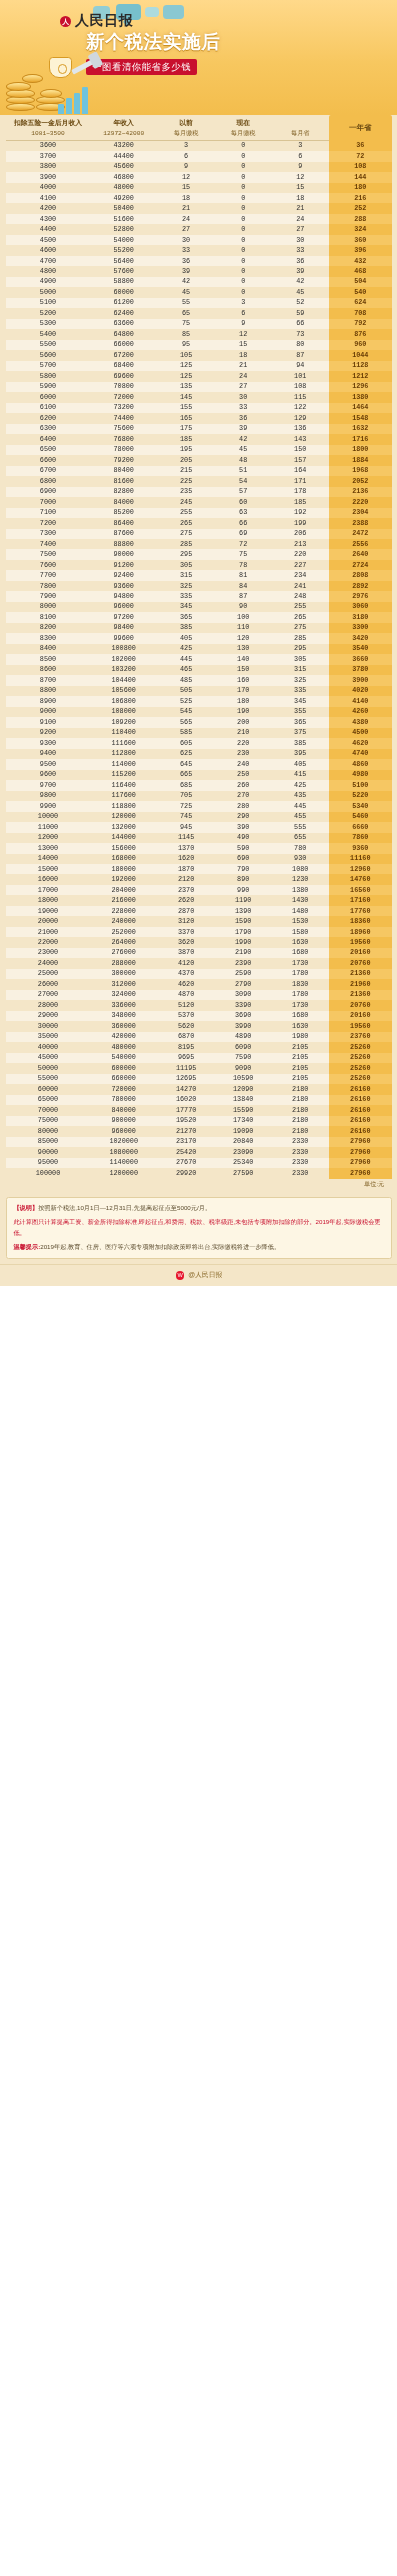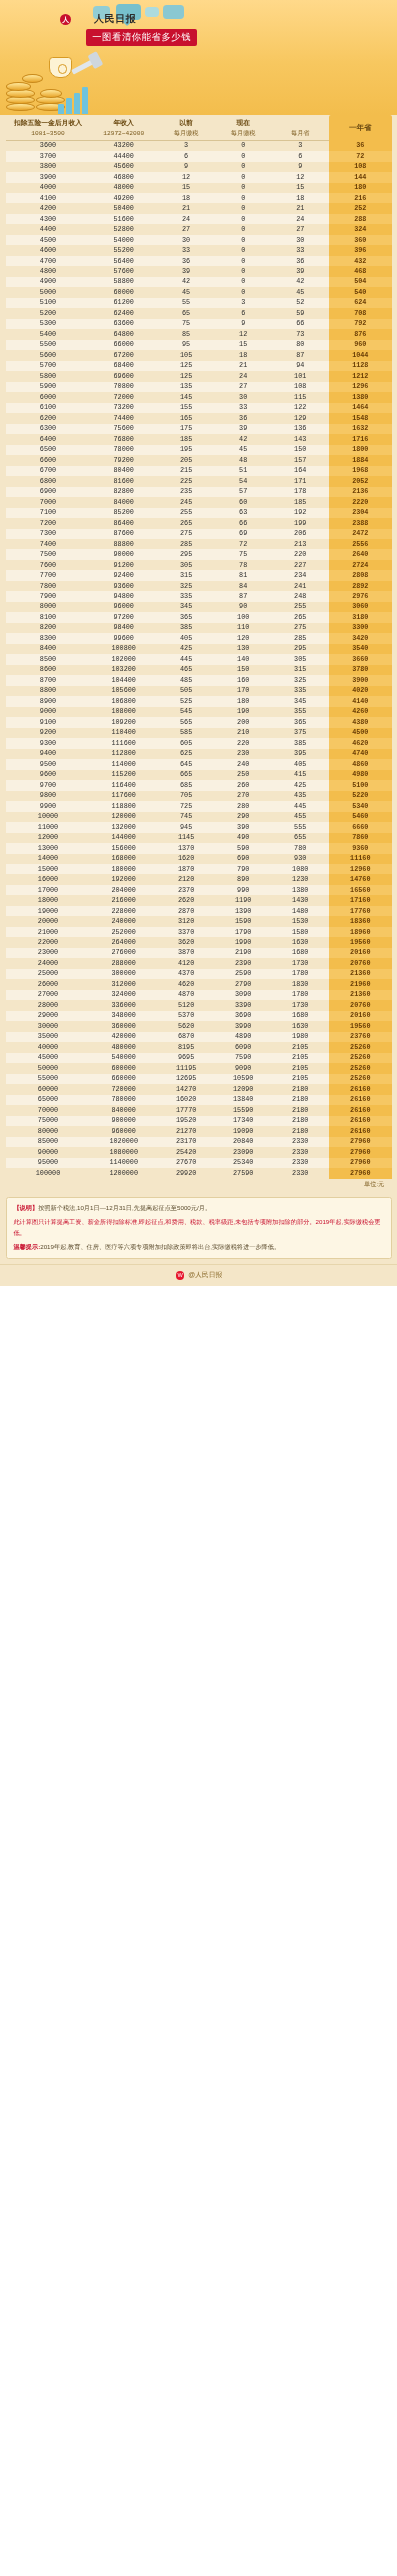--- a/index.html
+++ b/index.html
@@ -47,21 +47,21 @@
     left: 60px; top: 12.4px;
     display: flex; align-items: center; gap: 3.7px;
   }
   .logo-circle {
     width: 11.2px; height: 11.2px; border-radius: 50%;
     background: #c8102e; color: #fff;
     font-size: 6.8px; line-height: 11.2px; text-align: center;
     font-weight: bold;
   }
   .logo-text {
-    font-size: 10px; color: #2b2b2b; font-weight: bold; letter-spacing: 0.6px; margin-left: 19px;
+    font-size: 14px; color: #2b2b2b; font-weight: bold; letter-spacing: 0.6px;
   }
   .title-block {
     position: absolute;
     left: 86px; top: 29px;
     width: 298px;
   }
   .title-main {
     font-size: 18.6px;
     font-weight: bold;
     color: #ffffff;
@@ -224,20 +224,21 @@
       <span class="bubble b4"></span>
       <span class="bubble tail"></span>
     </div>
 
     <div class="logo-row">
       <span class="logo-circle">人</span>
       <span class="logo-text">人民日报</span>
     </div>
 
     <div class="title-block">
+      <div class="title-main">新个税法实施后</div>
       <div class="title-sub">一图看清你能省多少钱</div>
     </div>
 
     <div class="coin-stack">
       <span class="coin c1"></span>
       <span class="coin c2"></span>
       <span class="coin c3"></span>
       <span class="coin c4"></span>
       <span class="coin c5"></span>
       <span class="coin c6"></span>

